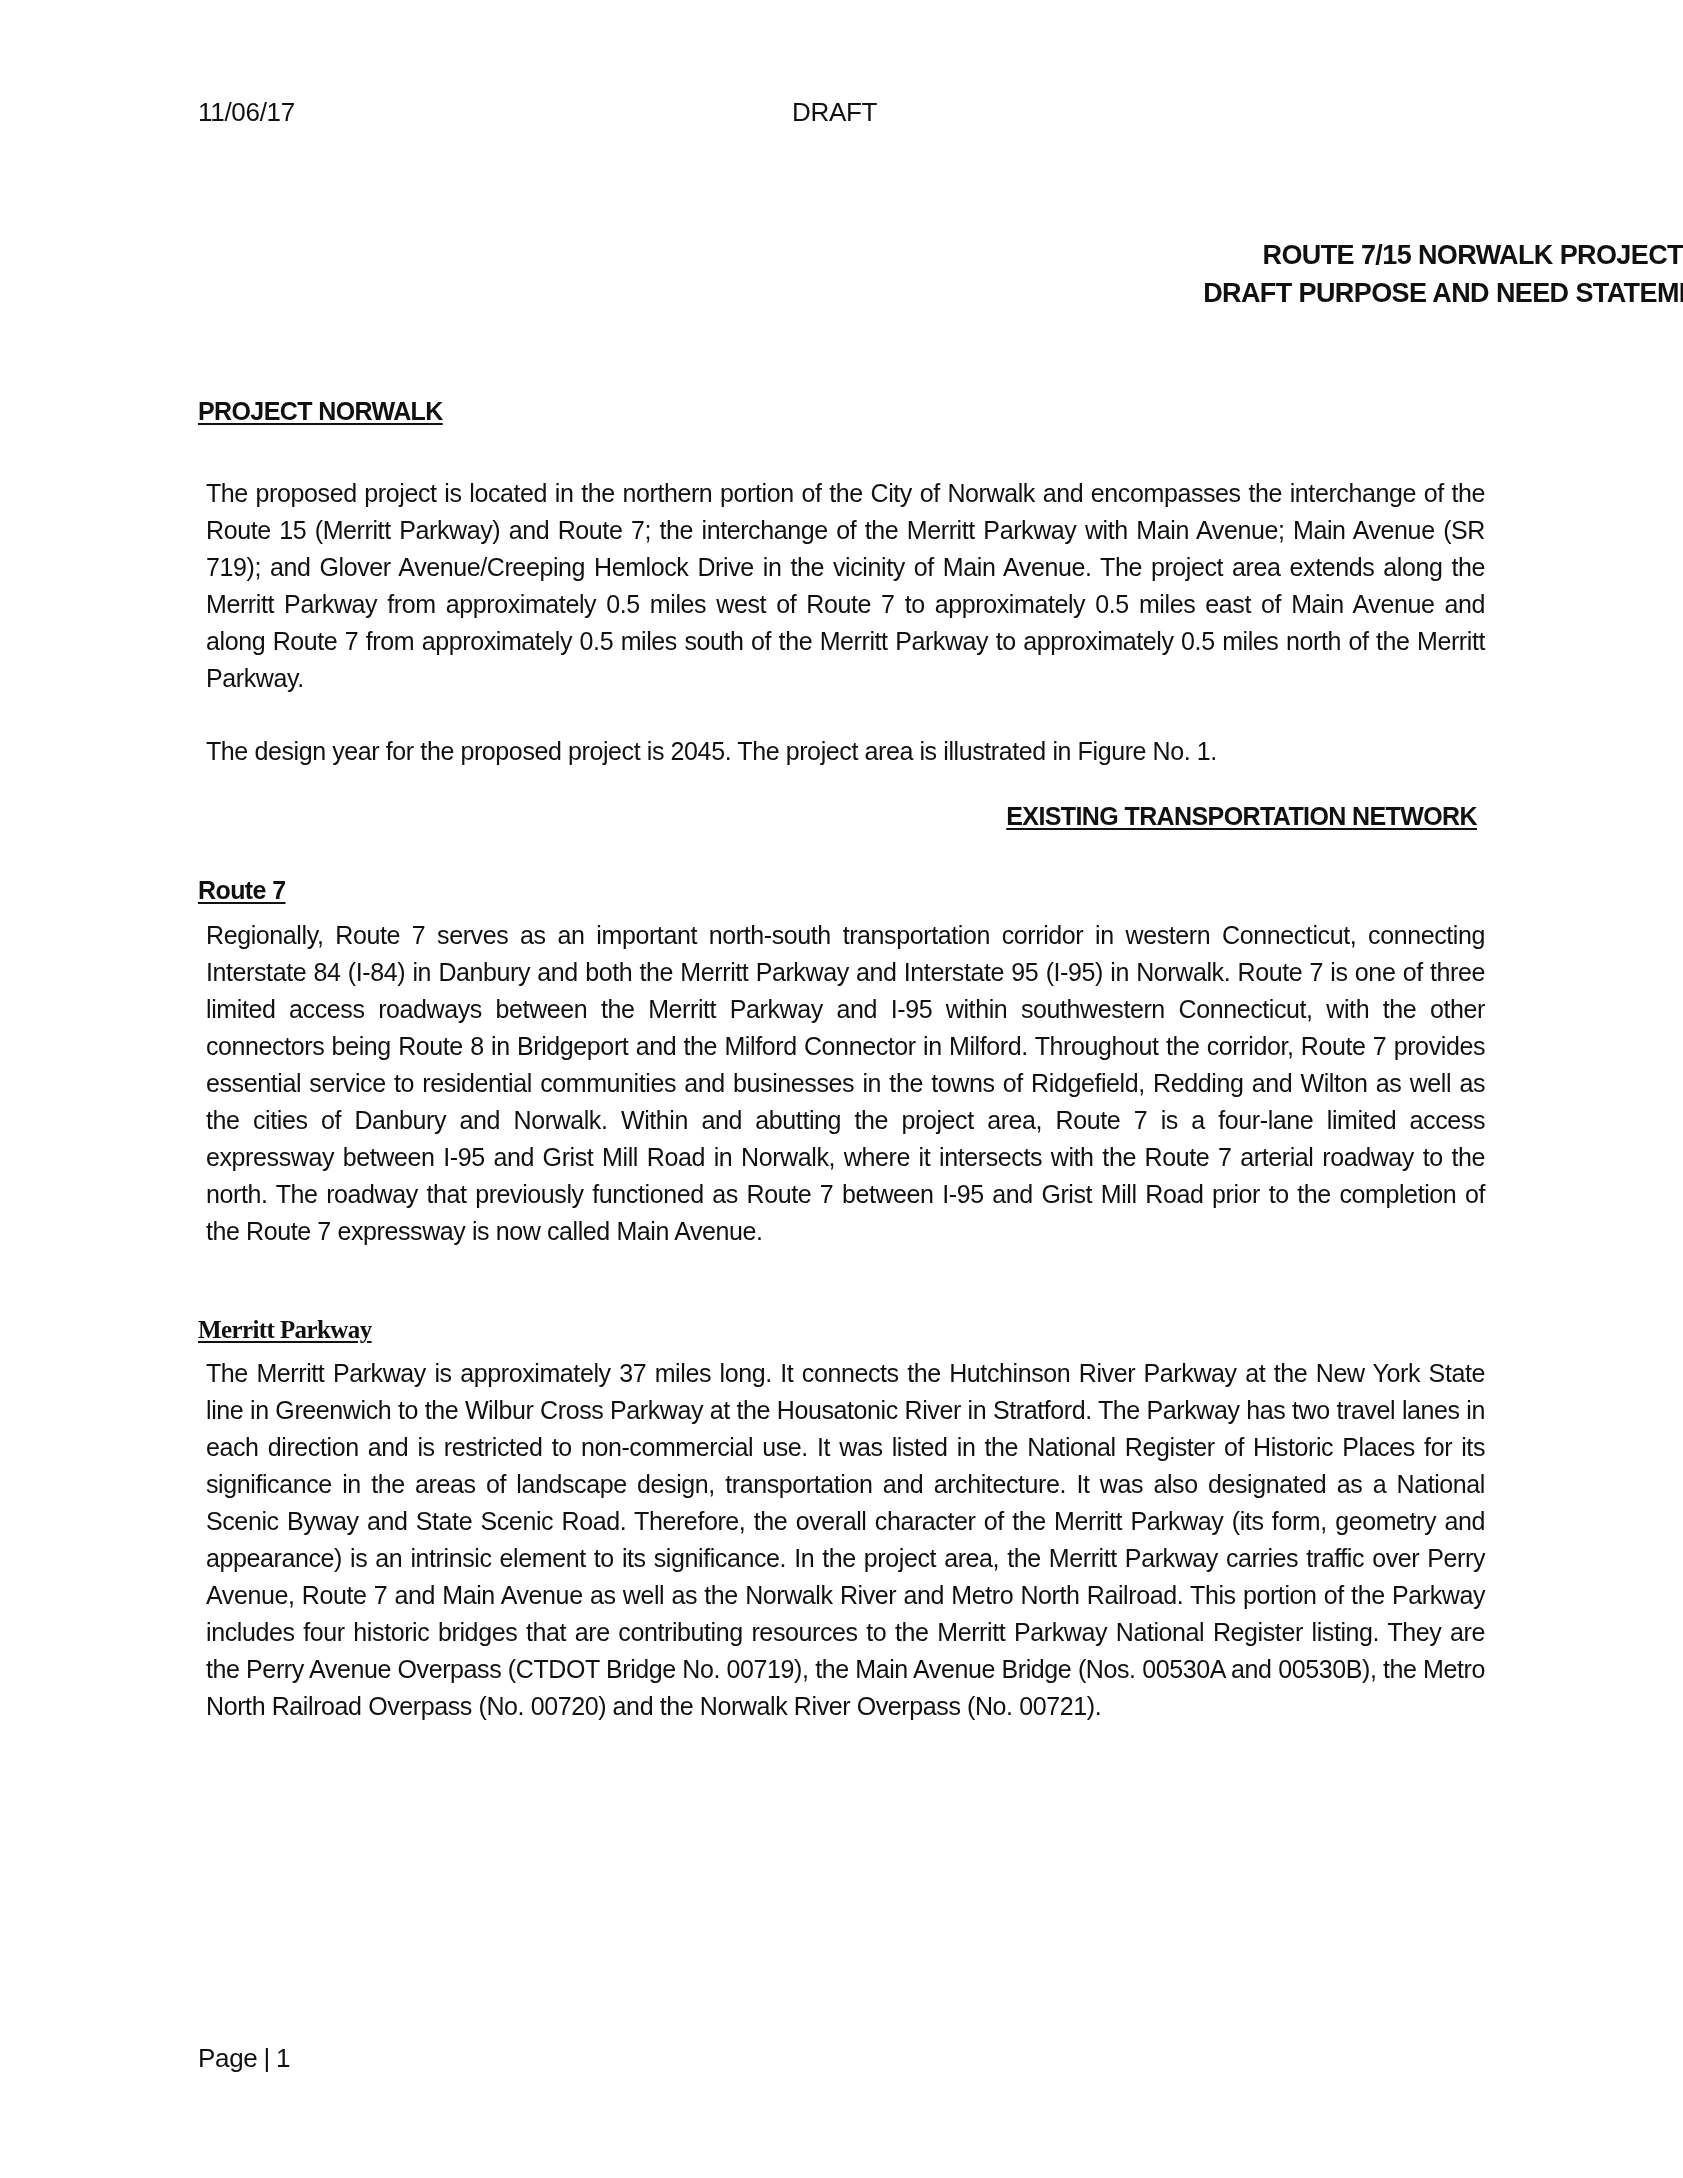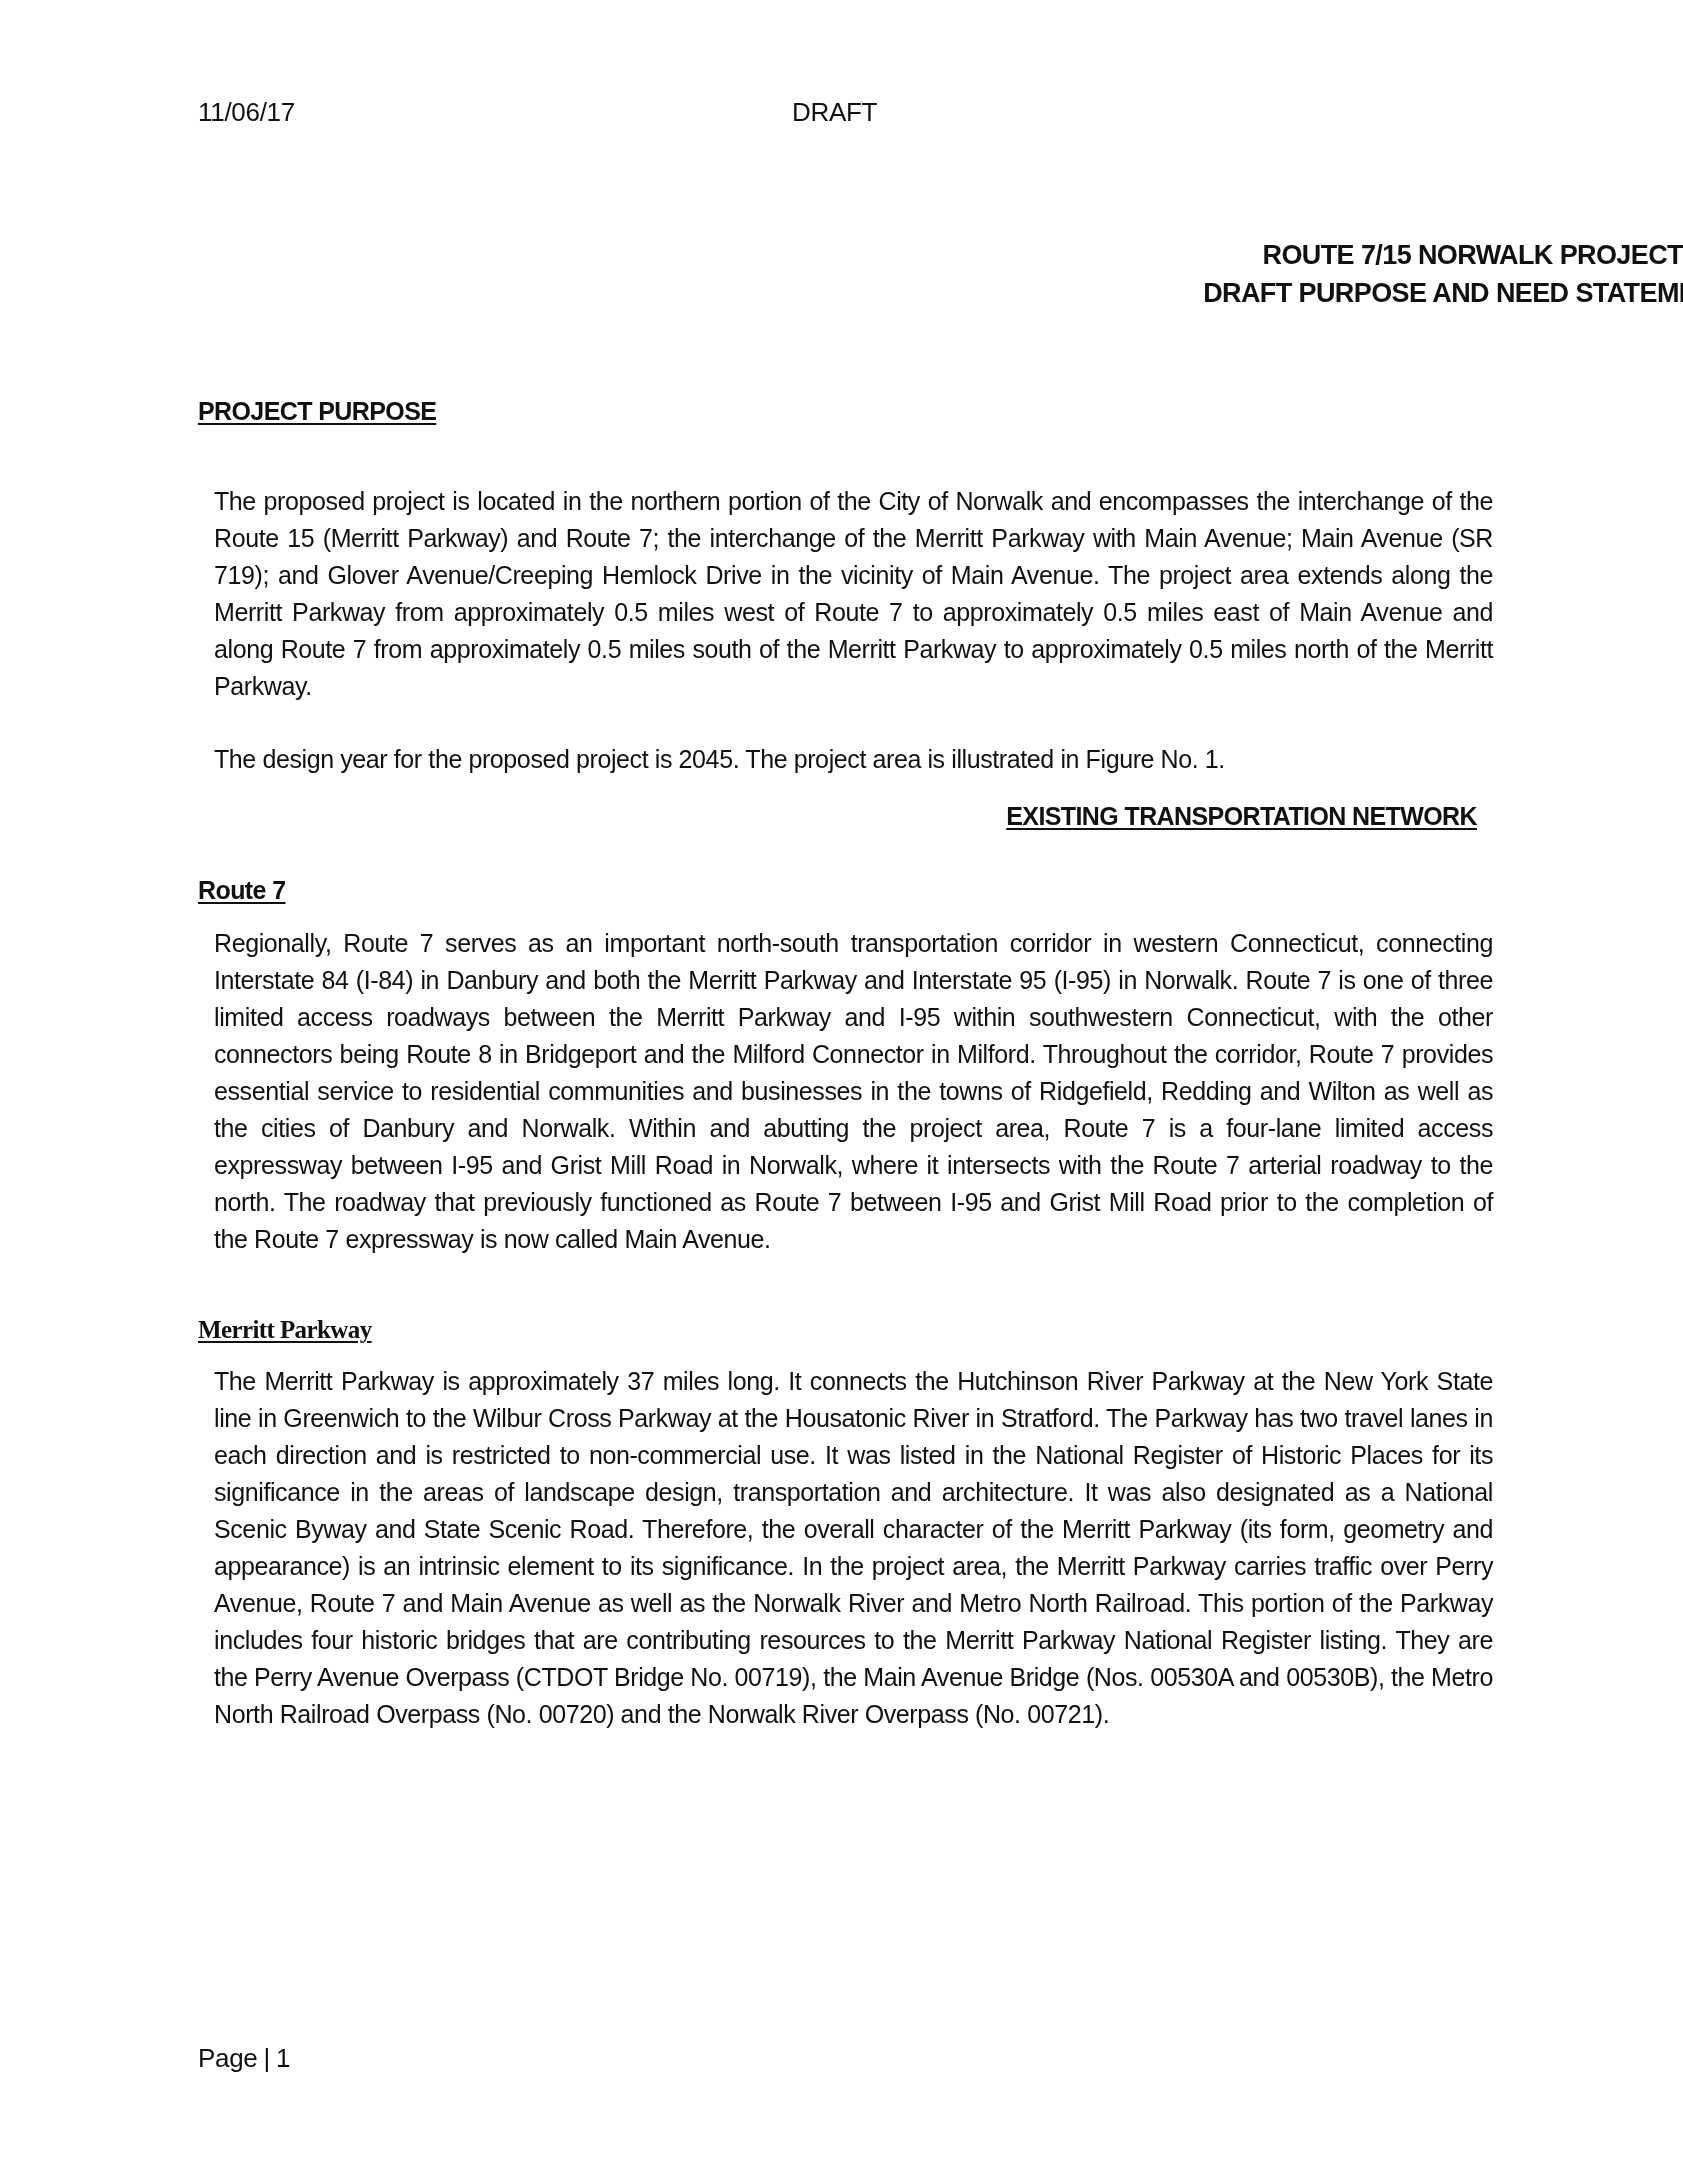--- a/index.html
+++ b/index.html
@@ -8,21 +8,21 @@
     .page { position: absolute; left: 0; top: 0; width: 1683px; height: 1700px; background: #fff; }
     .hdr { position: absolute; top: 97px; font-size: 26px; letter-spacing: -0.3px; }
     .hdr-date { left: 198px; }
     .hdr-draft { left: 792px; }
     .title { position: absolute; left: 0; width: 1683px; text-align: right; font-weight: bold;
       font-size: 27px; letter-spacing: -0.6px; }
     .title1 { top: 240px; }
     .title2 { top: 278px; padding-left: 48px; }
     .sec-head { font-weight: bold; text-decoration: underline; text-decoration-thickness: 2px;
       text-underline-offset: 3px; letter-spacing: -0.6px; }
-    .para { text-align: justify; text-align-last: left; margin: 16px; }
+    .para { text-align: justify; text-align-last: left; margin: 8px; }
     .block { position: absolute; left: 198px; width: 1279px; font-size: 25px; line-height: 37px; letter-spacing: -0.4px; }
     .b-proj-head { top: 393px; }
     .b-proj-p1 { top: 467px; }
     .b-proj-p2 { top: 725px; }
     .b-exist-head { top: 798px; text-align: right; }
     .b-route7-head { top: 872px; }
     .b-route7-p { top: 909px; }
     .b-merritt-head { top: 1311px; font-family: Liberation Serif, serif; }
     .b-merritt-p { top: 1347px; }
     .footer { position: absolute; left: 198px; top: 2043px; font-size: 26px; letter-spacing: -0.3px; }
@@ -33,21 +33,21 @@
 
 <div class="page">
 
   <div class="hdr hdr-date">11/06/17</div>
   <div class="hdr hdr-draft">DRAFT</div>
 
   <div class="title title1">ROUTE 7/15 NORWALK PROJECT</div>
   <div class="title title2">DRAFT PURPOSE AND NEED STATEMENT</div>
 
   <div class="block b-proj-head">
-    <span class="sec-head">PROJECT PURPOSE</span>
+    <span class="sec-head">PROJECT NORWALK</span>
   </div>
 
   <p class="block para b-proj-p1">The proposed project is located in the northern portion of the City of Norwalk and encompasses the interchange of the Route 15 (Merritt Parkway) and Route 7; the interchange of the Merritt Parkway with Main Avenue; Main Avenue (SR 719); and Glover Avenue/Creeping Hemlock Drive in the vicinity of Main Avenue. The project area extends along the Merritt Parkway from approximately 0.5 miles west of Route 7 to approximately 0.5 miles east of Main Avenue and along Route 7 from approximately 0.5 miles south of the Merritt Parkway to approximately 0.5 miles north of the Merritt Parkway.</p>
 
   <p class="block para b-proj-p2">The design year for the proposed project is 2045. The project area is illustrated in Figure No. 1.</p>
 
   <div class="block b-exist-head">
     <span class="sec-head">EXISTING TRANSPORTATION NETWORK</span>
   </div>
 

